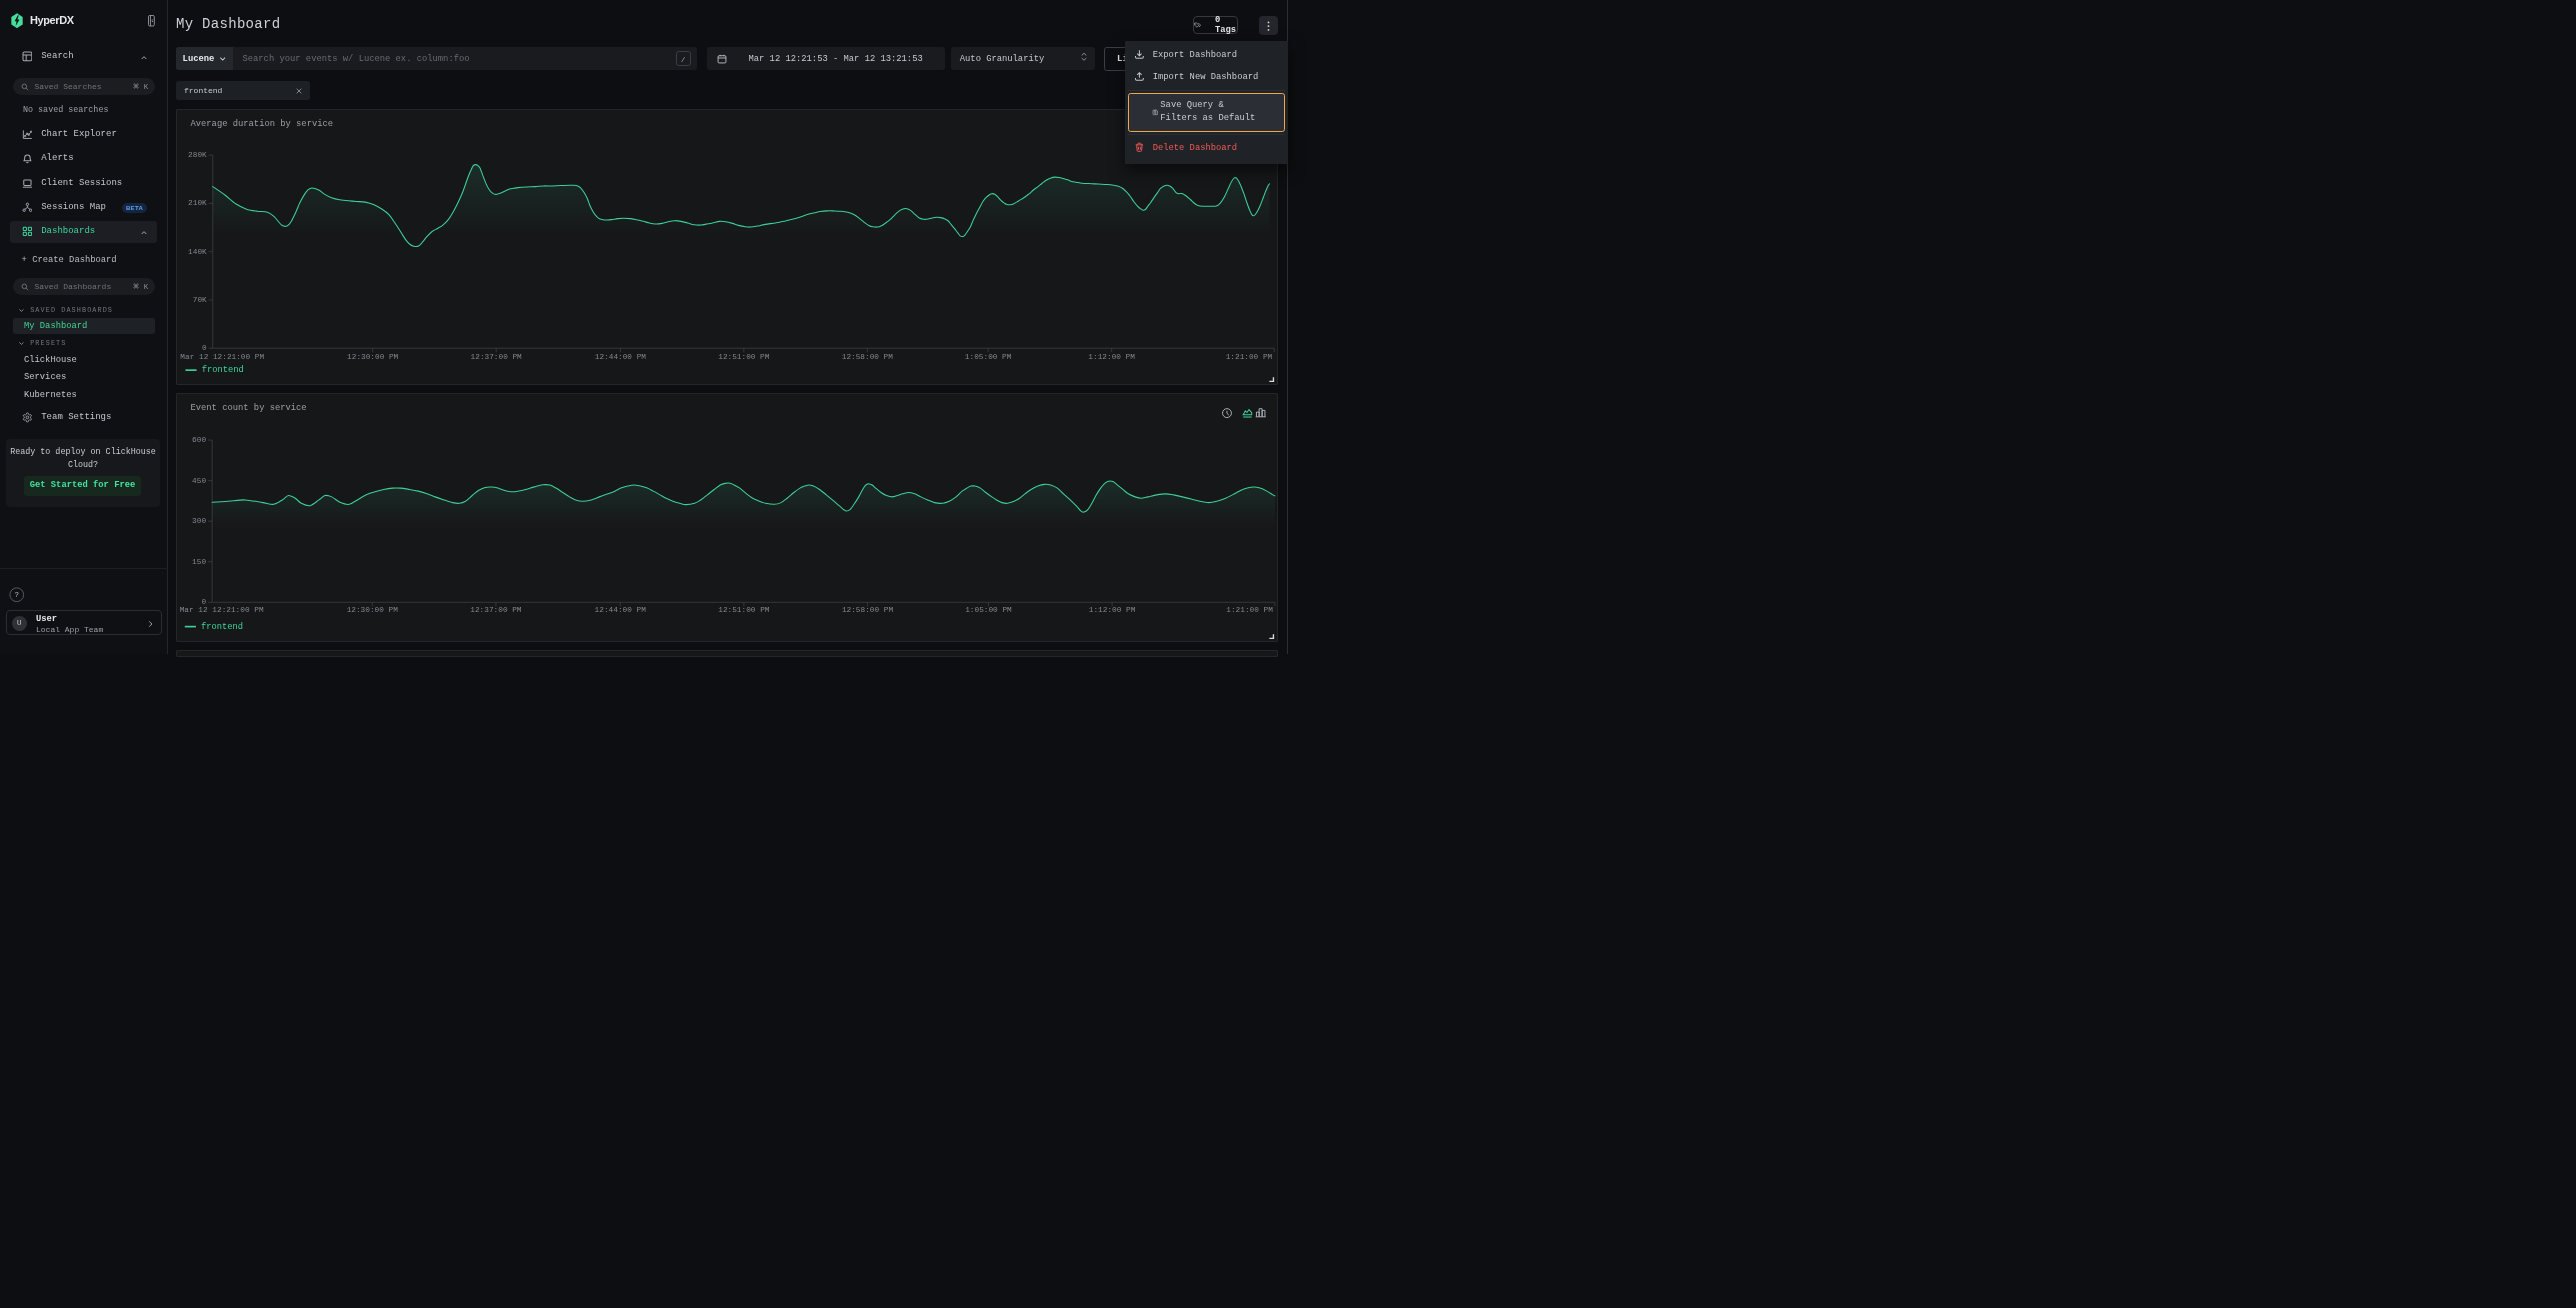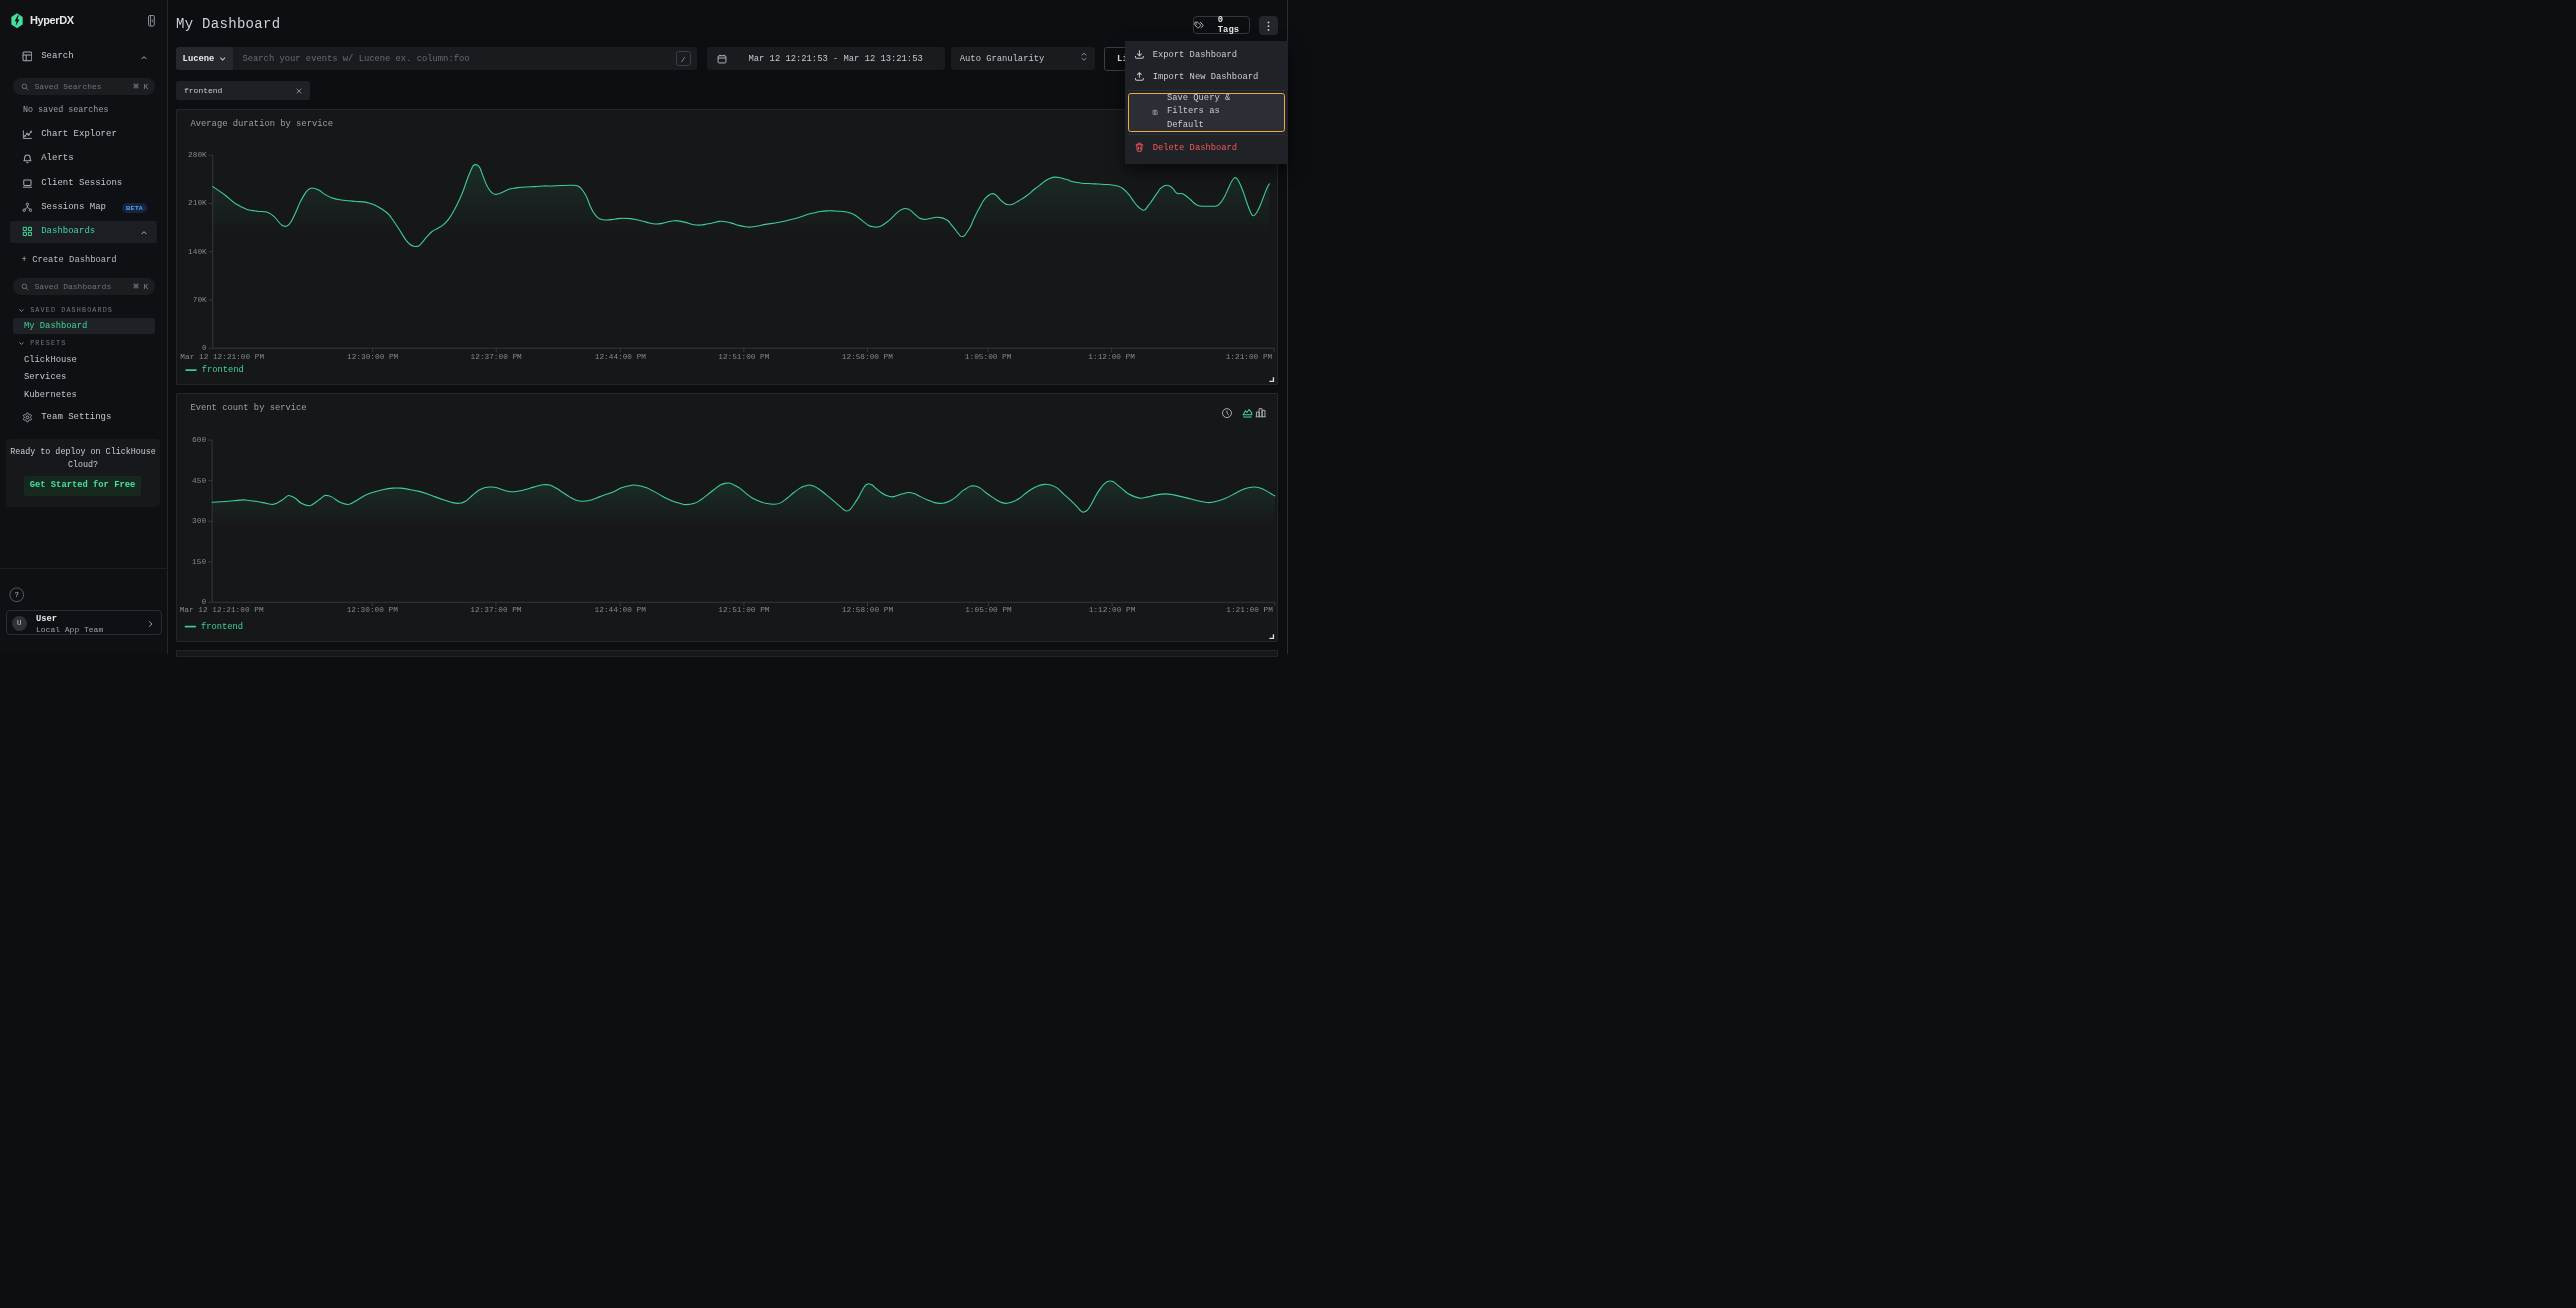--- a/index.html
+++ b/index.html
@@ -182,21 +182,21 @@
     <div class="abs" style="left:29px;top:13.5px;font-size:8px;color:#9aa0a7">Local App Team</div>
     <svg width="6.8" height="8" viewBox="0 0 10 12" style="position:absolute;right:7.4px;top:8.8px">
         <path d="M3,2 L7.5,6 L3,10" fill="none" stroke="#8f959c" stroke-width="1.5"></path>
       </svg>
   </div>
 </div>
 
 <div id="main">
   <div class="abs" style="left:8px;top:16px;font-size:14px;color:#ced1d6;letter-spacing:0.3px">My Dashboard</div>
 
-  <div class="abs" style="left:1025px;top:16px;width:57px;height:18px;border:0.7px solid #35383d;border-radius:4px;display:flex;align-items:center;justify-content:center;gap:14px;color:#e2e4e7;font-size:8.8px;font-weight:bold">
+  <div class="abs" style="left:1025px;top:16px;width:45px;height:18px;border:0.7px solid #35383d;border-radius:4px;display:flex;align-items:center;justify-content:center;gap:14px;color:#e2e4e7;font-size:8.8px;font-weight:bold">
       <svg width="10" height="10" viewBox="0 0 24 24">
         <g fill="none" stroke="#d6d9dc" stroke-width="2">
           <path d="m15 5 6.3 6.3a2.4 2.4 0 0 1 0 3.4L17 19"></path>
           <path d="M9.586 5.586A2 2 0 0 0 8.172 5H3a1 1 0 0 0-1 1v5.172a2 2 0 0 0 .586 1.414L8.29 18.29a2.426 2.426 0 0 0 3.42 0l3.58-3.58a2.426 2.426 0 0 0 0-3.42z"></path>
           <circle cx="6.5" cy="9.5" r="0.5" fill="#d6d9dc"></circle>
         </g>
       </svg>
       <span>0 Tags</span>
     </div>
   <div class="abs" style="left:1091px;top:16px;width:19px;height:19px;background:#24262b;border-radius:4px">
@@ -372,21 +372,21 @@
   <div class="menuitem">
       <svg width="10.8" height="10.8" viewBox="0 0 16 16" style="">
         <g fill="none" stroke="#c3c6cb" stroke-width="1.5">
           <path d="M8,10 V2.5 M4.8,5.6 L8,2.4 L11.2,5.6"></path>
           <path d="M2.2,10.5 V12 a1.6,1.6 0 0 0 1.6,1.6 h8.4 a1.6,1.6 0 0 0 1.6,-1.6 V10.5"></path>
         </g>
       </svg>
       <span>Import New Dashboard</span>
     </div>
   <div style="border-top:0.7px solid #2b2e33;margin:2px 0"></div>
-  <div style="position:relative;height:39px;background:#2b2e34;border:1px solid #f0a94a;border-radius:2.7px;display:flex;align-items:center;gap:9px;padding:0 23px">
+  <div style="position:relative;height:39px;background:#2b2e34;border:1px solid #f0a94a;border-radius:2.7px;display:flex;align-items:center;gap:2px;padding:0 23px">
     <svg width="10.8" height="10.8" viewBox="0 0 16 16" style="">
         <g fill="none" stroke="#c3c6cb" stroke-width="1.4">
           <path d="M2.5,4 a1.5,1.5 0 0 1 1.5,-1.5 h7 l2.5,2.5 v7 a1.5,1.5 0 0 1 -1.5,1.5 h-8 a1.5,1.5 0 0 1 -1.5,-1.5 Z"></path>
           <circle cx="8" cy="9.3" r="1.9"></circle>
           <path d="M5.4,2.6 V5.4 h4.4 V2.6"></path>
         </g>
       </svg>
     <span style="color:#c9ccd1;font-size:8.8px;line-height:13.5px">Save Query &amp; Filters as Default</span>
   </div>
   <div style="border-top:0.7px solid #2b2e33;margin:2px 0"></div>

